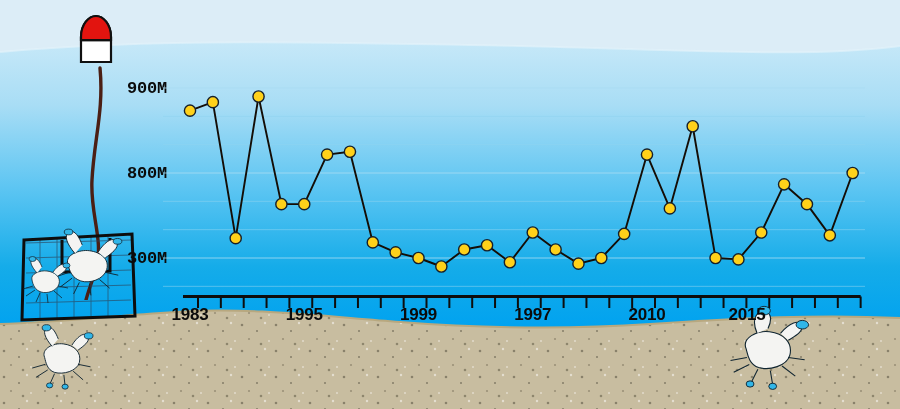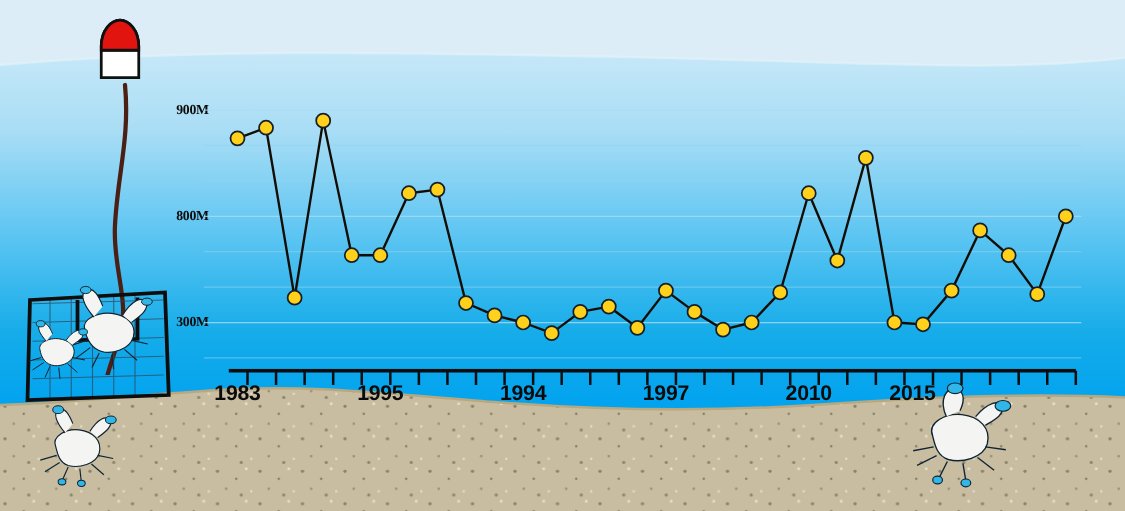--- a/index.html
+++ b/index.html
@@ -47,23 +47,23 @@
   .series-line{fill:none;stroke:#140d06;stroke-width:1.9;
                stroke-linejoin:round;stroke-linecap:round;}
   .marker{fill:#FFD11A;stroke:#16202b;stroke-width:1.4;}
 
   
   .ylabels{position:absolute;left:0;top:0;width:175px;height:300px;}
   .ylab{
     position:absolute;
     right:8px;
     transform:translateY(-50%);
-    font-family:Liberation Serif, serif;
+    font-family:Liberation Mono, monospace;
     font-weight:bold;
-    font-size:11px;
+    font-size:17px;
     color:#0b0b0b;
     letter-spacing:-0.2px;
     white-space:nowrap;
   }
 
   .xaxis{position:absolute;left:175px;top:295px;width:700px;height:14px;}
   .xaxis svg{display:block;}
   .xlabels{position:absolute;left:0;top:305px;width:900px;height:24px;}
   .xlab{
     position:absolute;
@@ -329,20 +329,20 @@
         <line x1="617.1" x2="617.1" y1="1.5" y2="13" stroke="#0d0d0d" stroke-width="2"></line>
         <line x1="639.95" x2="639.95" y1="1.5" y2="13" stroke="#0d0d0d" stroke-width="2"></line>
         <line x1="662.8000000000001" x2="662.8000000000001" y1="1.5" y2="13" stroke="#0d0d0d" stroke-width="2"></line>
         <line x1="685.6500000000001" x2="685.6500000000001" y1="1.5" y2="13" stroke="#0d0d0d" stroke-width="2"></line>
       </svg>
   </div>
 
   <div class="xlabels">
       <div class="xlab" style="left: 190px;">1983</div>
       <div class="xlab" style="left: 304.25px; text-align: center;">1995</div>
-      <div class="xlab" style="left: 418.5px;">1994</div>
+      <div class="xlab" style="left: 418.5px;">1999</div>
       <div class="xlab" style="left: 532.75px;">1997</div>
       <div class="xlab" style="left: 647px;">2010</div>
-      <div class="xlab" style="left: 730px;">2015</div>
+      <div class="xlab" style="left: 747px;">2015</div>
     </div>
 
 
 </div>
 
 </body></html>

